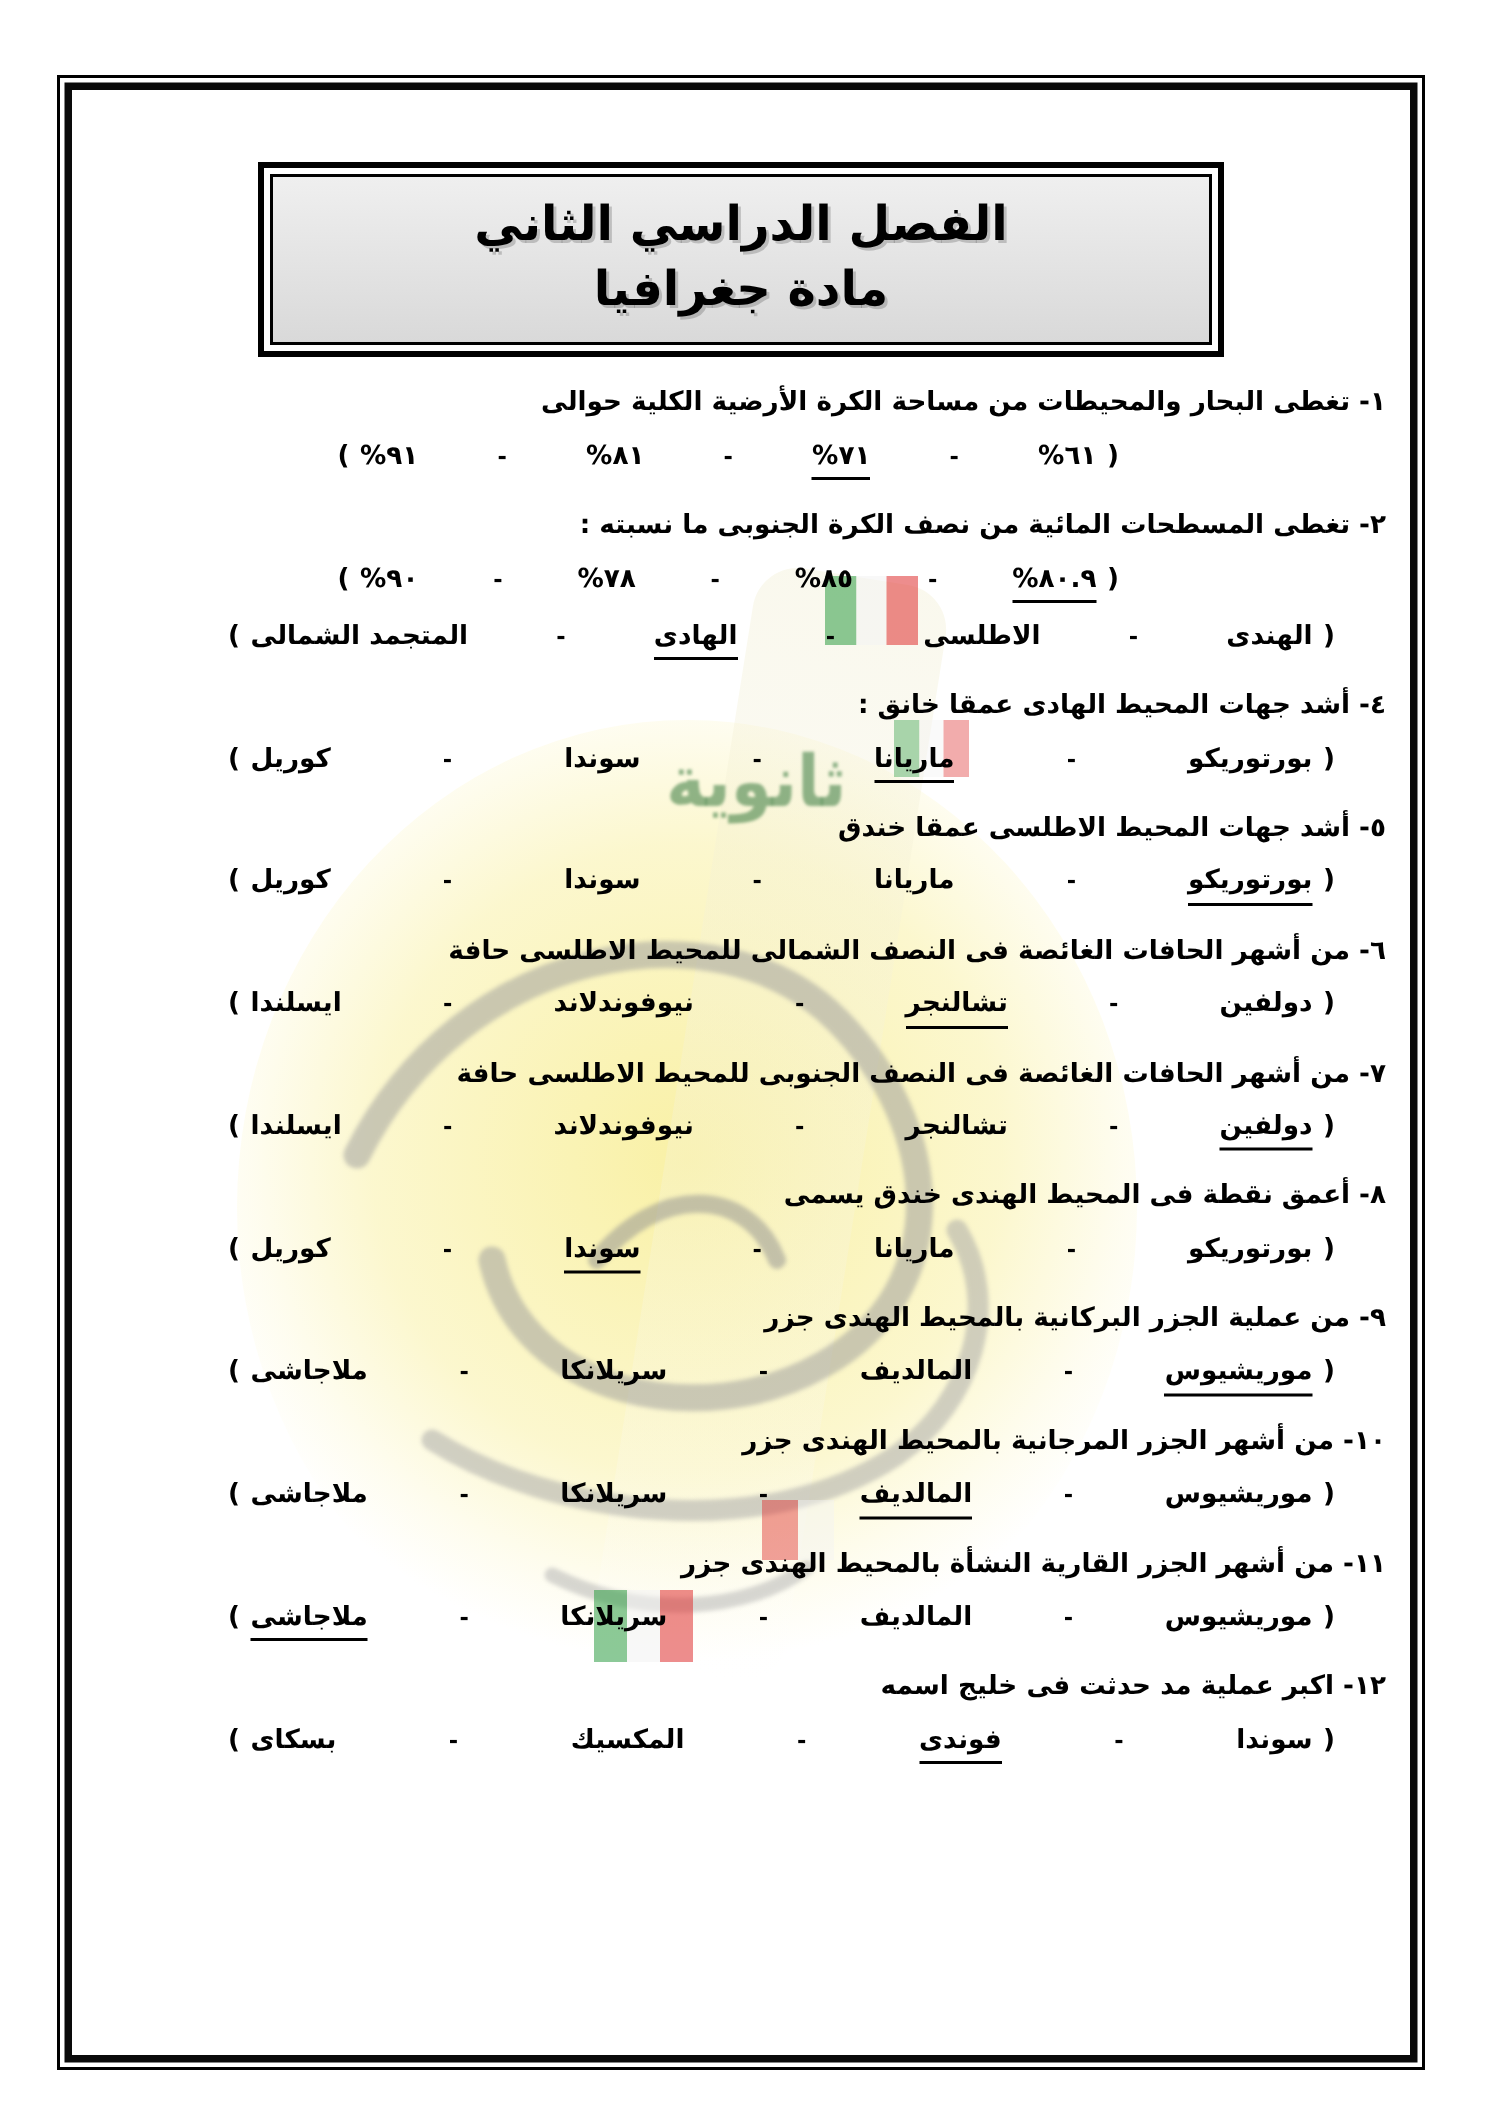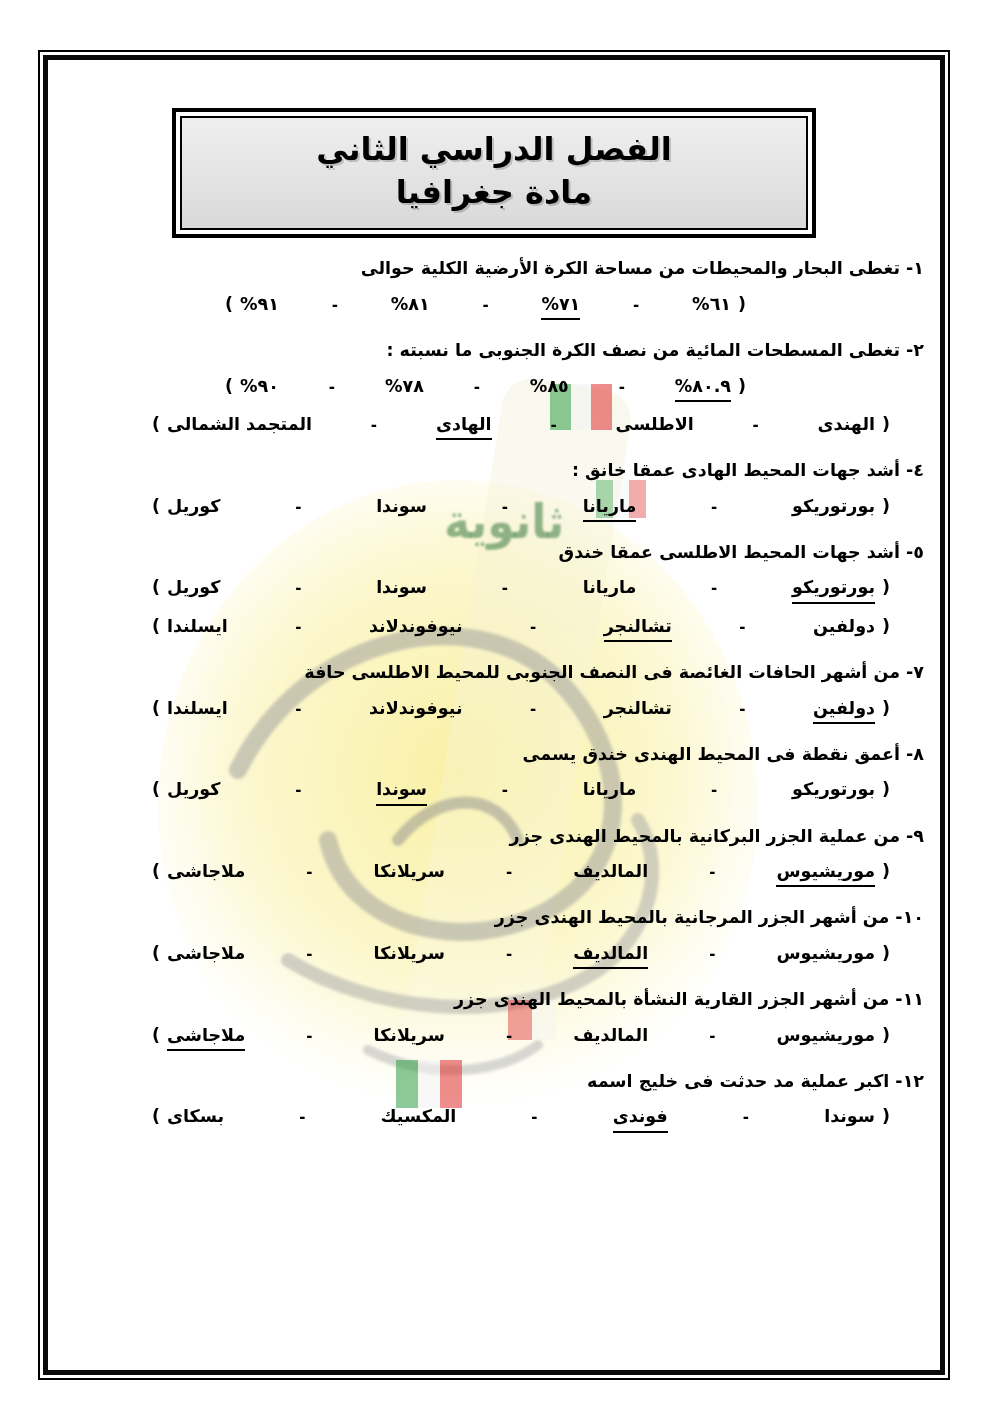--- a/index.html
+++ b/index.html
@@ -190,20 +190,23 @@
                 <span class="opt">سوندا</span>
                 <span class="sep">-</span>
                 <span class="item">
                   <span class="opt">كوريل</span>
                   <span class="paren">)</span>
                 </span>
               </div>
   </div>
 
   <div class="q">
+    <div class="q-text">
+      <span class="q-num">٦-</span><span>من أشهر الحافات الغائصة فى النصف الشمالى للمحيط الاطلسى حافة</span>
+    </div>
     <div class="q-options">
                 <span class="item">
                   <span class="paren">(</span>
                   <span class="opt">دولفين</span>
                 </span>
                 <span class="sep">-</span>
                 <span class="opt ans">تشالنجر</span>
                 <span class="sep">-</span>
                 <span class="opt">نيوفوندلاند</span>
                 <span class="sep">-</span>

